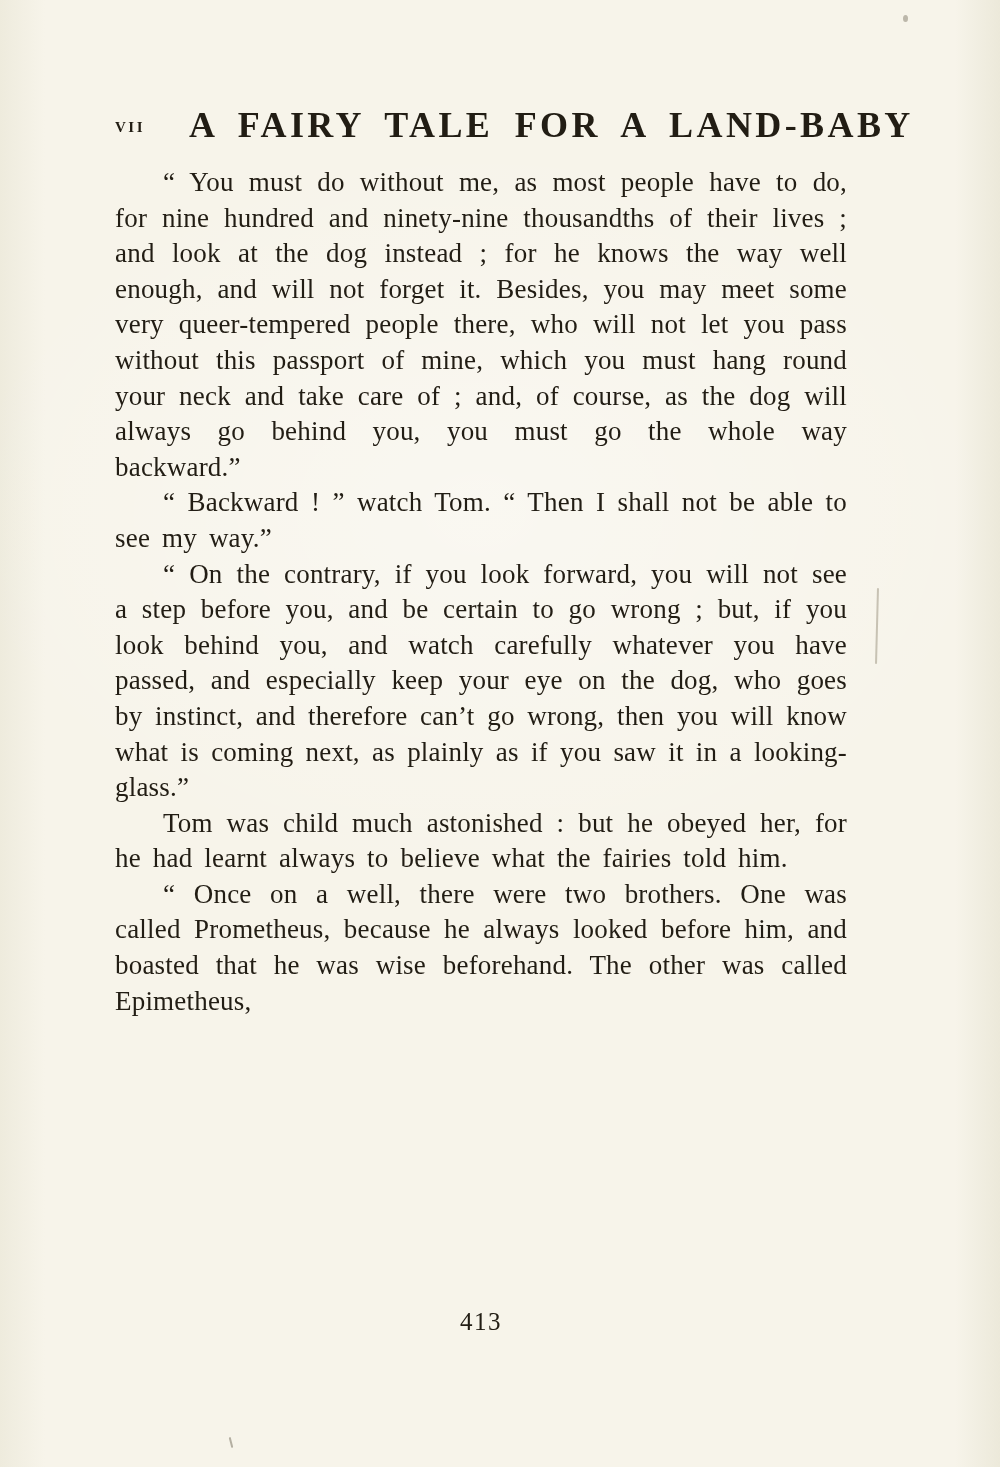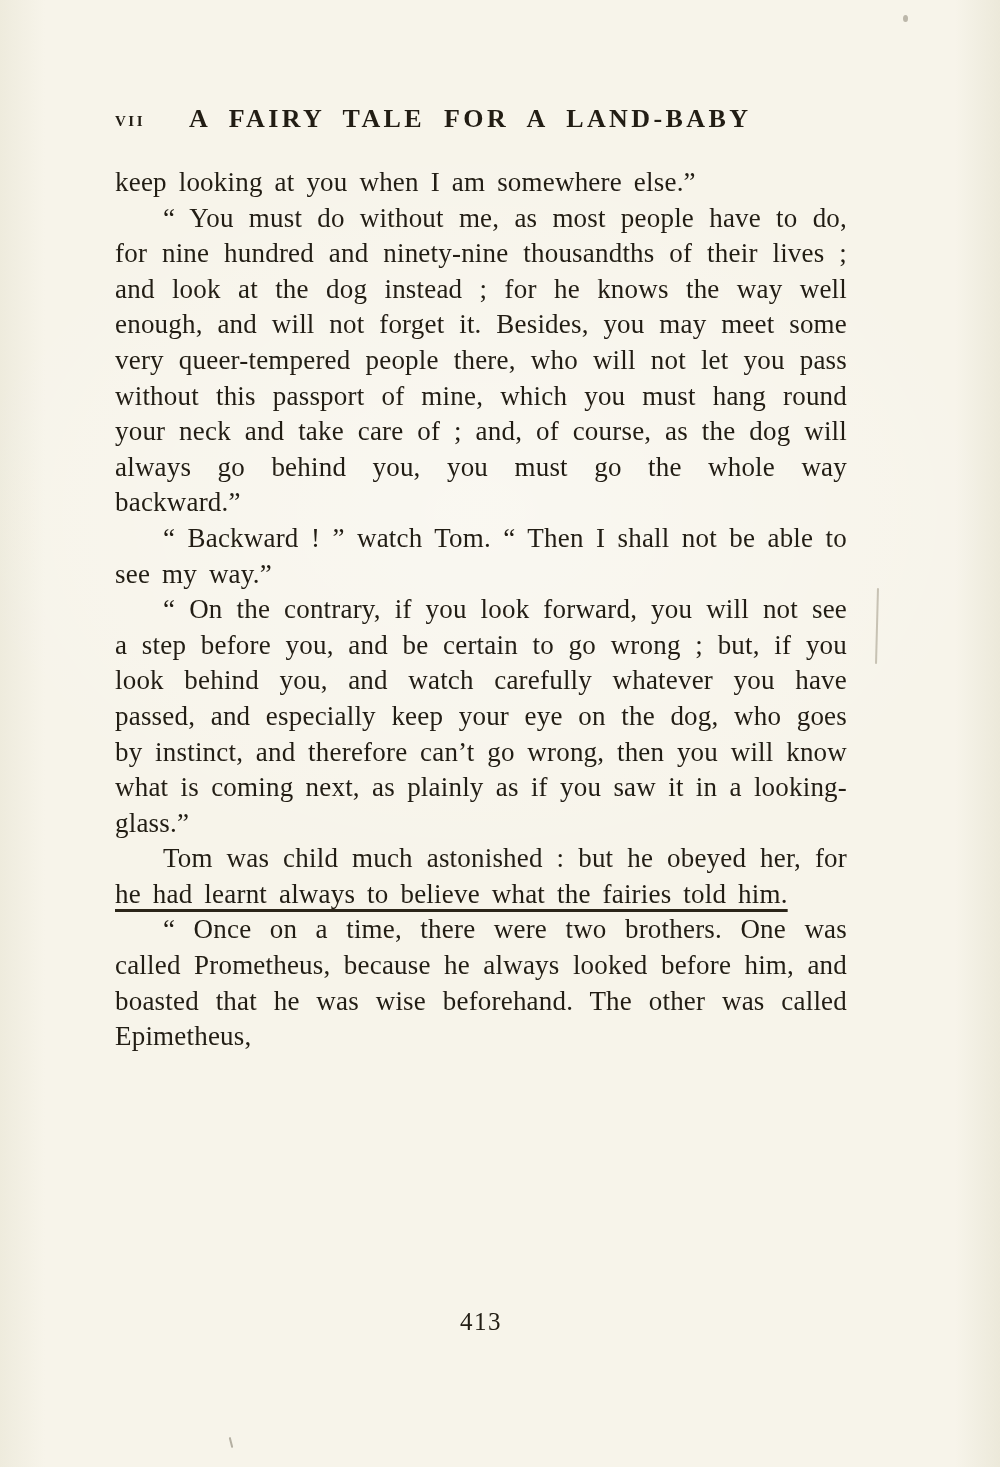--- a/index.html
+++ b/index.html
@@ -31,40 +31,39 @@
   }
   .chapter-numeral {
     font-size: 22px;
     font-weight: 600;
     letter-spacing: 2.5px;
     margin-right: 44px;
     font-variant: small-caps;
     text-transform: lowercase;
   }
   .chapter-title {
-    font-size: 26px;
+    font-size: 36px;
     font-weight: 600;
     letter-spacing: 3.4px;
     word-spacing: 9px;
   }
   .body-text {
     position: absolute;
     left: 115px;
     top: 165px;
     width: 732px;
     font-size: 27px;
     line-height: 35.6px;
     text-align: justify;
     word-spacing: 5px;
     letter-spacing: 0.2px;
   }
   .para { margin: 0; }
   .para.indent { text-indent: 48px; }
   .underlined {
-    text-decoration: underline;
     text-decoration-thickness: 2.5px;
     text-underline-offset: 6px;
     text-decoration-color: #2b2519;
   }
   .page-footer {
     position: absolute;
     left: 115px;
     width: 732px;
     top: 1308px;
     text-align: center;
@@ -92,26 +91,25 @@
 <body>
 
 <div class="paper"></div>
 
 <header class="page-header">
   <span class="chapter-numeral">VII</span>
   <span class="chapter-title">A FAIRY TALE FOR A LAND-BABY</span>
 </header>
 
 <main class="body-text">
-  <p class="para noindent">keep looking at you when I am somewhere else.”</p>
   <p class="para indent">“ You must do without me, as most people have to do, for nine hundred and ninety-nine thousandths of their lives ; and look at the dog instead ; for he knows the way well enough, and will not forget it.  Besides, you may meet some very queer-tempered people there, who will not let you pass without this passport of mine, which you must hang round your neck and take care of ; and, of course, as the dog will always go behind you, you must go the whole way backward.”</p>
   <p class="para indent">“ Backward ! ”  watch Tom.  “ Then I shall not be able to see my way.”</p>
   <p class="para indent">“ On the contrary, if you look forward, you will not see a step before you, and be certain to go wrong ; but, if you look behind you, and watch carefully whatever you have passed, and especially keep your eye on the dog, who goes by instinct, and therefore can’t go wrong, then you will know what is coming next, as plainly as if you saw it in a looking-glass.”</p>
   <p class="para indent"><span>Tom was child much astonished : but he obeyed her, for </span><span class="underlined">he had learnt always to believe what the fairies told him.</span></p>
-  <p class="para indent">“ Once on a time, there were two brothers.  One was called Prometheus, because he always looked before him, and boasted that he was wise beforehand.   The other was called Epimetheus,</p>
+  <p class="para indent">“ Once on a well, there were two brothers.  One was called Prometheus, because he always looked before him, and boasted that he was wise beforehand.   The other was called Epimetheus,</p>
 </main>
 
 <footer class="page-footer">
   <span>413</span>
 </footer>
 
 <div class="artifact artifact-dot-topright"></div>
 <div class="artifact artifact-line-right"></div>
 <div class="artifact artifact-mark-bottom"></div>
 

